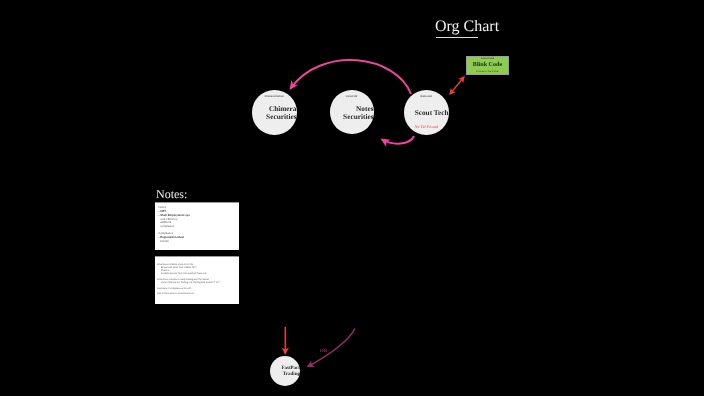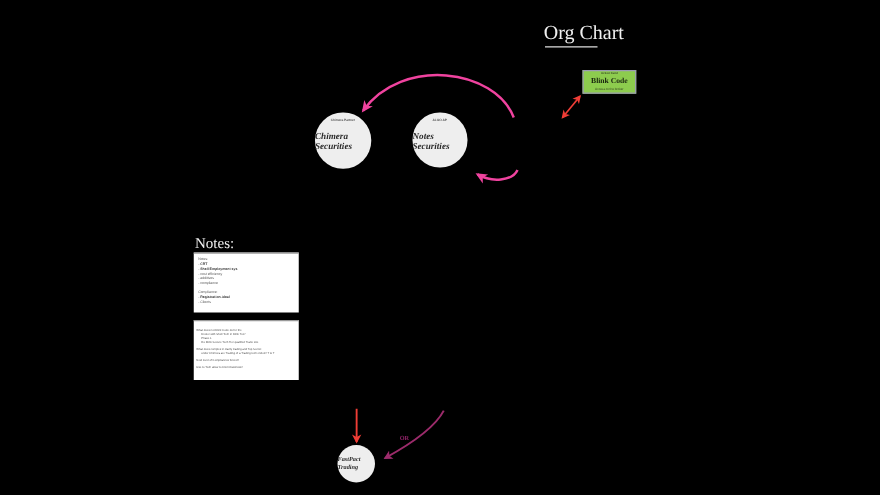--- a/index.html
+++ b/index.html
@@ -10,22 +10,22 @@
 
   #title{left:435px;top:19px;color:#f0f0f0;font-size:16px;line-height:16px;
          font-family:"Liberation Serif",serif;white-space:nowrap;}
   #title-underline{left:436px;top:36.5px;width:42px;height:1.6px;background:#dedede;}
 
   .node{position:absolute;border-radius:50%;background:#eeeeee;}
   .node .hdr{position:absolute;left:0;right:0;text-align:center;
              font-size:2.6px;line-height:3px;color:#5a5a5a;
              font-family:"Liberation Sans",sans-serif;font-weight:600;
              letter-spacing:-0.05px;}
-  .node .nm{position:absolute;left:0;right:0;text-align:left;
-            font-size:7.3px;line-height:8.2px;font-style:italic;font-weight:bold;
+  .node .nm{position:absolute;left:0;right:0;text-align:right;
+            font-size:7.3px;line-height:8.2px;font-weight:bold;
             color:#2a2a2a;font-family:"Liberation Serif",serif;}
   .node .sub{position:absolute;left:0;right:0;text-align:center;
              font-size:4.1px;line-height:4.5px;color:#e8757c;font-style:italic;
              font-weight:bold;font-family:"Liberation Serif",serif;}
 
   #greenbox{left:466px;top:56px;width:41px;height:17px;background:#8dcc4e;
             border:1px solid #9a9ab0;}
   #greenbox .g1{position:absolute;left:0;right:0;top:0.8px;text-align:center;
                 font-size:2.3px;line-height:2.8px;color:#3a4a24;font-weight:bold;
                 font-family:"Liberation Sans",sans-serif;}
@@ -133,20 +133,25 @@
     <div class="nm" style="top:15px">Chimera</div>
     <div class="nm" style="top:23px">Securities</div>
   </div>
 
   <div class="node" id="n-blink" style="left:330px;top:90px;width:43.5px;height:43.5px;">
     <div class="hdr" style="top:4.7px">ALGO AP</div>
     <div class="nm" style="top:15px">Notes</div>
     <div class="nm" style="top:23px">Securities</div>
   </div>
 
+  <div class="node" id="n-scout" style="left:404px;top:90px;width:44.5px;height:44.5px;">
+    <div class="hdr" style="top:4.7px">Back-end</div>
+    <div class="nm" style="top:19px">Scout Tech</div>
+    <div class="sub" style="top:35px">No Tel Found</div>
+  </div>
 
   <div class="node" id="n-fastpact" style="left:270px;top:356px;width:30px;height:30px;">
     <div class="nm" style="top:10.4px;font-size:5px;line-height:5.6px">FastPact</div>
     <div class="nm" style="top:15.8px;font-size:5px;line-height:5.6px">Trading</div>
   </div>
 
   <div class="abs" id="or-label">OR</div>
 
 </div>
 

